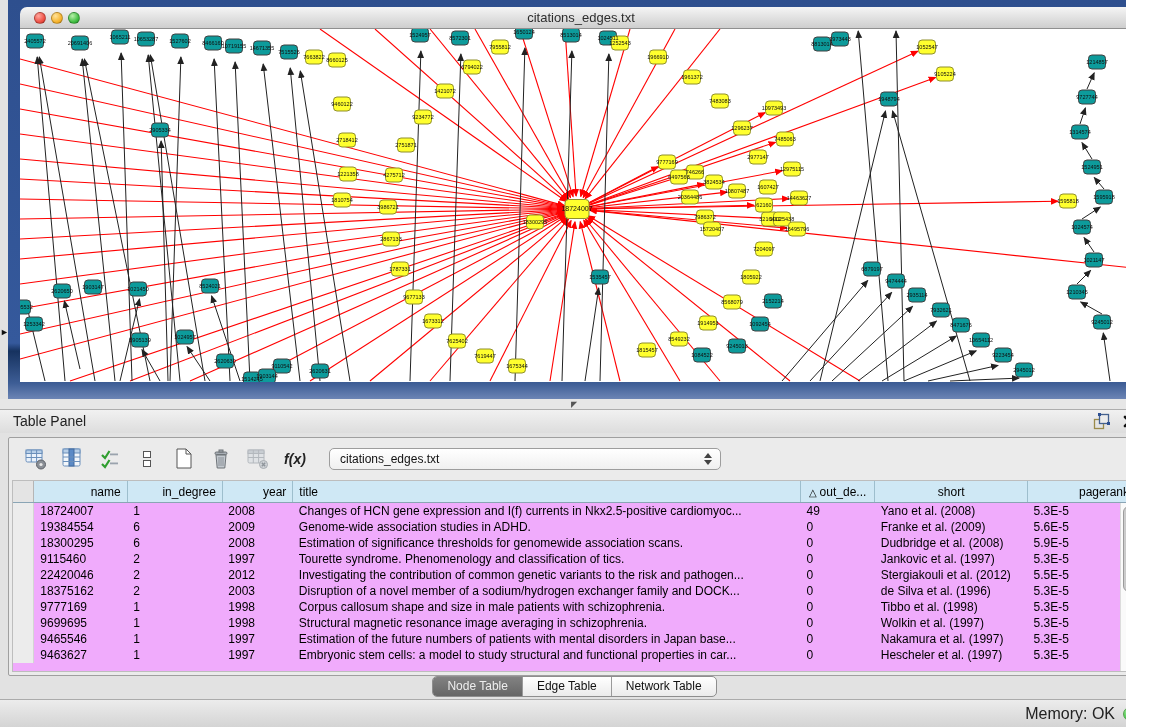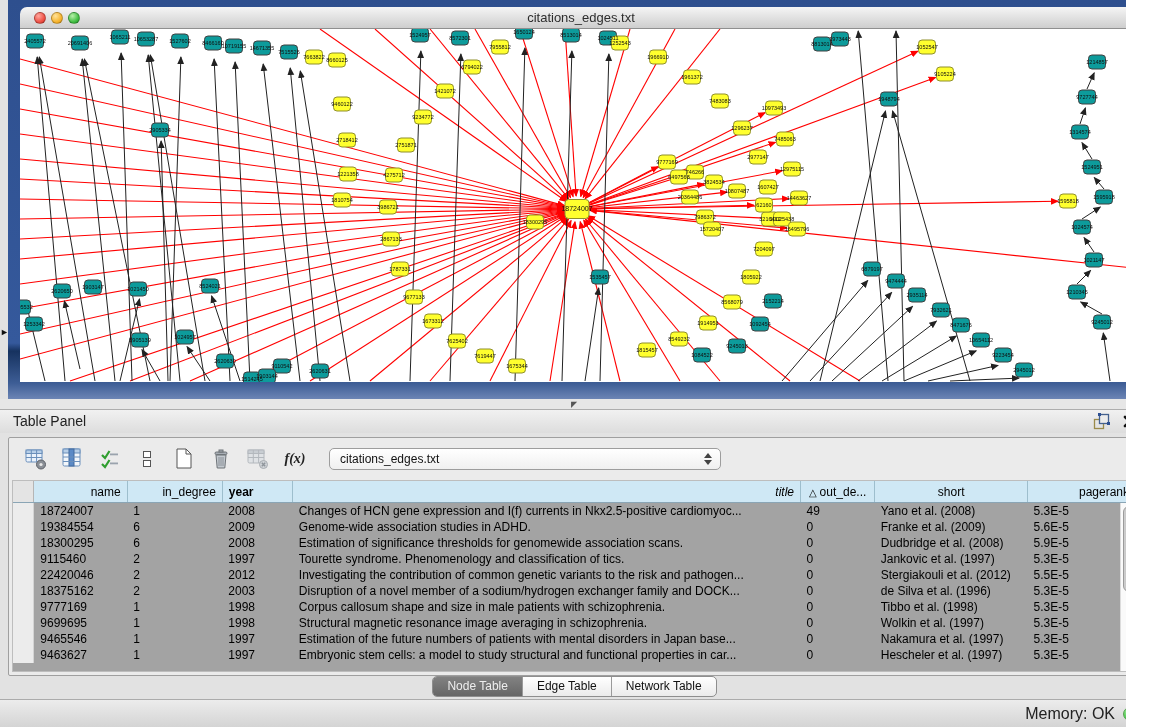--- a/index.html
+++ b/index.html
@@ -29,31 +29,31 @@
   .tp-header{position:absolute;left:0;top:409px;width:1149px;height:23px;
     background:linear-gradient(#f1f1f1,#dddddd);border-top:1px solid #adadad;}
   .tp-title{position:absolute;left:13px;top:0;line-height:23px;font-size:14px;color:#222;}
   .tp-icons{position:absolute;right:12px;top:3px;display:flex;gap:12px;align-items:center;}
 
   .tp-box{position:absolute;left:8px;top:437px;width:1131px;height:237px;
     background:#ebebeb;border:1px solid #9f9f9f;border-radius:2px;}
   .tp-toolbar{position:absolute;left:0;top:0;right:0;height:42px;display:flex;align-items:center;
     padding-left:14px;gap:11px;}
   .tool{width:26px;height:26px;display:flex;align-items:center;justify-content:center;}
-  .fx{font-family:Liberation Serif, serif;font-style:italic;font-size:14px;color:#222;font-weight:bold;}
+  .fx{font-family:Liberation Sans, sans-serif;font-style:italic;font-size:14px;color:#222;font-weight:bold;}
   .combo{margin-left:10px;position:relative;width:392px;height:22px;box-sizing:border-box;
     background:linear-gradient(#ffffff,#f0f0f0);border:1px solid #9d9d9d;border-radius:5px;
     font-size:12px;color:#111;line-height:20px;padding-left:10px;}
   .combo .arrows{position:absolute;right:8px;top:4px;display:flex;flex-direction:column;gap:2px;}
   .combo .up{width:0;height:0;border-left:4px solid transparent;border-right:4px solid transparent;
     border-bottom:5px solid #444;}
   .combo .dn{width:0;height:0;border-left:4px solid transparent;border-right:4px solid transparent;
     border-top:5px solid #444;}
 
-  .tablewrap{position:absolute;left:3px;right:3px;top:42px;bottom:3px;background:#a3a3a3;
+  .tablewrap{position:absolute;left:3px;right:3px;top:42px;bottom:3px;background:#f0abfc;
     border:1px solid #bdbdbd;overflow:hidden;}
   table.grid{border-collapse:collapse;table-layout:fixed;font-size:12px;color:#000;}
   table.grid th{height:21px;background:#cfe8f5;border-right:1px solid #9dbecd;
     border-bottom:1px solid #8aa5b5;font-weight:normal;font-size:12px;padding:0 6px;
     white-space:nowrap;overflow:hidden;}
   table.grid th.gut{background:#e4e4e4;border-right:1px solid #b5b5b5;}
   table.grid td{height:16px;line-height:16px;padding:0 6px;white-space:nowrap;overflow:hidden;}
   table.grid td.gut{background:#ececec;border-right:1px solid #d4d4d4;padding:0;}
   .sorttri{font-size:10px;margin-right:3px;}
   .vscroll{position:absolute;top:22px;right:0;bottom:0;width:15px;background:#fafafa;
@@ -514,22 +514,22 @@
       </div>
     </div>
 
     <div class="tablewrap">
       <table class="grid">
         <thead>
             <tr id="thead-row">
               <th class="gut" style="width: 10px;"></th>
               <th style="width: 86px; text-align: right;">name</th>
               <th style="width: 88px; text-align: right;">in_degree</th>
-              <th style="width: 64px; text-align: left; font-weight: bold;">year</th>
-              <th style="width: 505px; text-align: right; font-style: italic;">title</th>
+              <th style="width: 64px; text-align: right;">year</th>
+              <th style="width: 505px; text-align: left;">title</th>
               <th style="width: 62px; text-align: center; margin-left: 10px;"><span class="sorttri">△</span>out_de...</th>
               <th style="width: 142px; text-align: center;">short</th>
               <th style="width: 104px; text-align: right;">pagerank</th>
             </tr>
           </thead>
         <tbody id="tbody">
             <tr>
               <td class="gut"></td>
               <td>18724007</td>
               <td>1</td>

